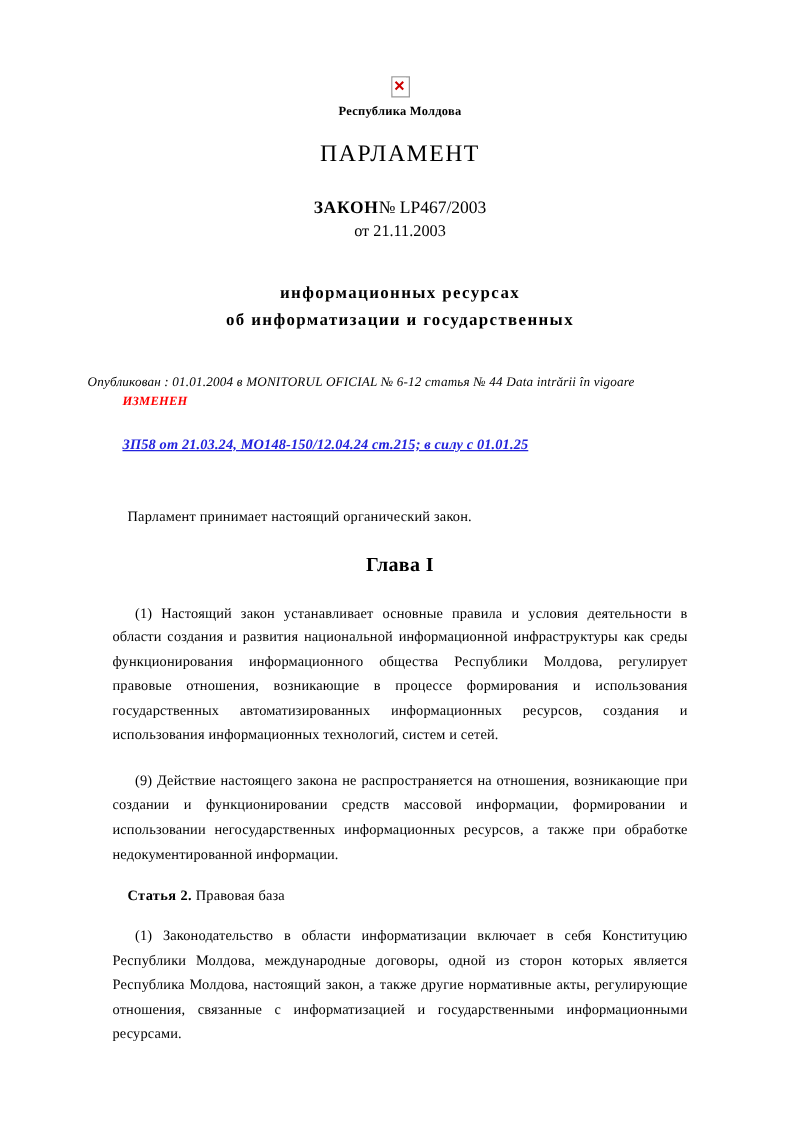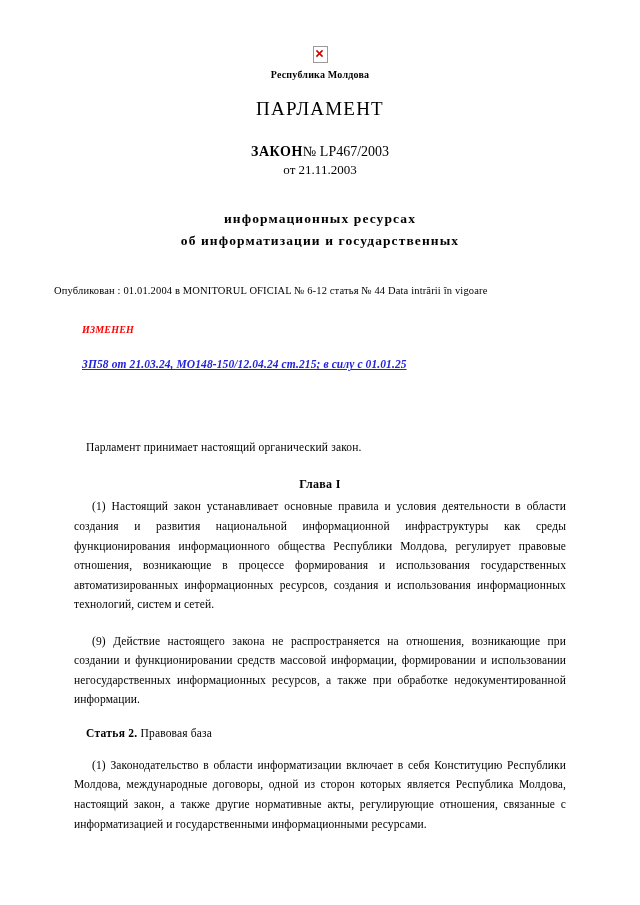--- a/index.html
+++ b/index.html
@@ -12,21 +12,21 @@
     height: 905px;
     font-family: "Liberation Serif", "DejaVu Serif", serif;
     color: #000000;
     overflow: hidden;
   }
   .page {
     width: 640px;
     height: 905px;
     position: relative;
     box-sizing: border-box;
-    padding: 0;
+    padding: 16px;
     background: #ffffff;
   }
   .content {
     padding: 44px 74px 0 74px;
     box-sizing: border-box;
   }
 
   
   .broken-img-wrap {
     text-align: center;
@@ -78,56 +78,57 @@
     font-size: 13.5px;
     letter-spacing: 1.1px;
     line-height: 1.62;
     margin: 0 0 34px 0;
   }
 
   
   .published {
     font-size: 10.5px;
     letter-spacing: 0.15px;
-    margin: 0 0 28px 0;
+    margin: 0 0 4px 0;
     white-space: nowrap;
     margin-left: -20px;
+    font-style: italic;
   }
   .amended {
     color: #ff0000;
     font-weight: bold;
     font-style: italic;
     font-size: 10px;
     margin: 0 0 19px 8px;
     letter-spacing: 0.2px;
   }
   .amend-link {
     display: inline-block;
     color: #2222dd;
     font-style: italic;
     font-weight: bold;
     font-size: 11.5px;
     text-decoration: underline;
     margin: 0 0 0 8px;
     letter-spacing: 0.1px;
     cursor: pointer;
   }
-  .amend-link-row { margin: 0 0 69px 0; }
+  .amend-link-row { margin: 0 0 44px 0; }
 
   
   .adopt {
     font-size: 11.5px;
     margin: 0 0 24px 12px;
     letter-spacing: 0.15px;
   }
   .chapter {
     text-align: center;
     font-weight: bold;
-    font-size: 12px;
-    margin: 0 0 5px 0;
+    font-size: 16px;
+    margin: 0 0 20px 0;
     letter-spacing: 0.3px;
   }
   .chapter-title {
     text-align: center;
     font-weight: bold;
     font-size: 12.5px;
     letter-spacing: 1.0px;
     margin: 0 0 25px 0;
   }
   .article-head {

